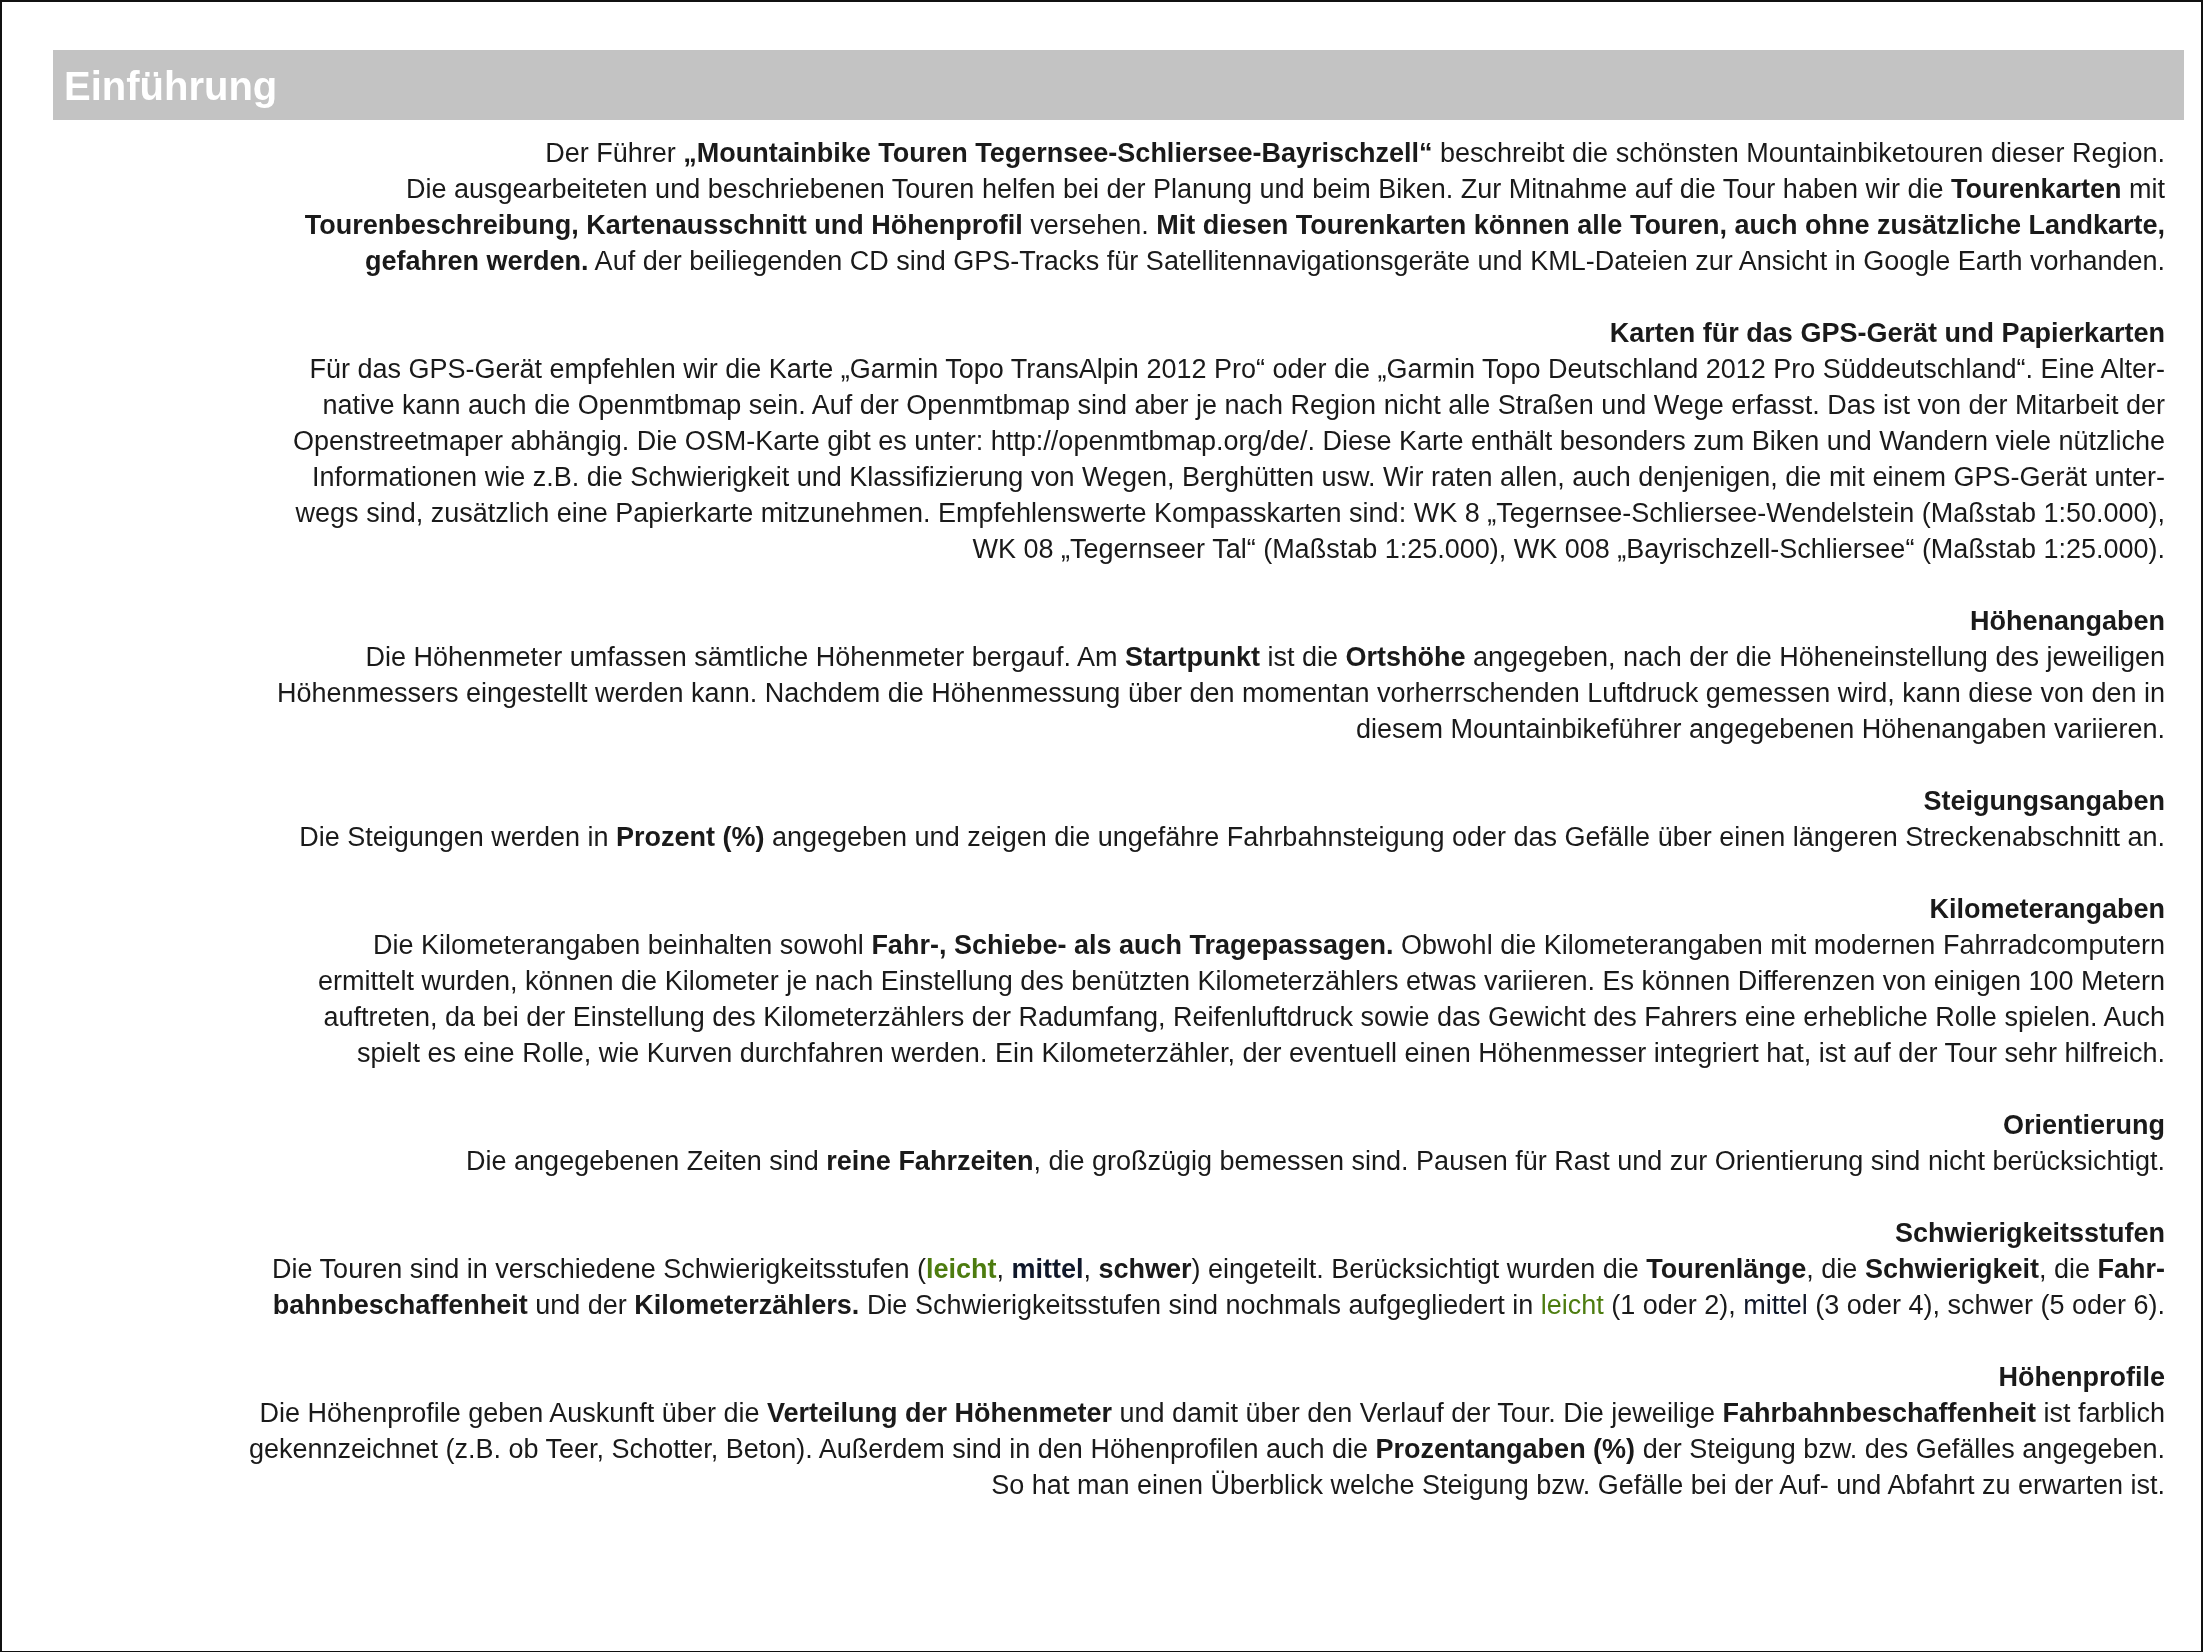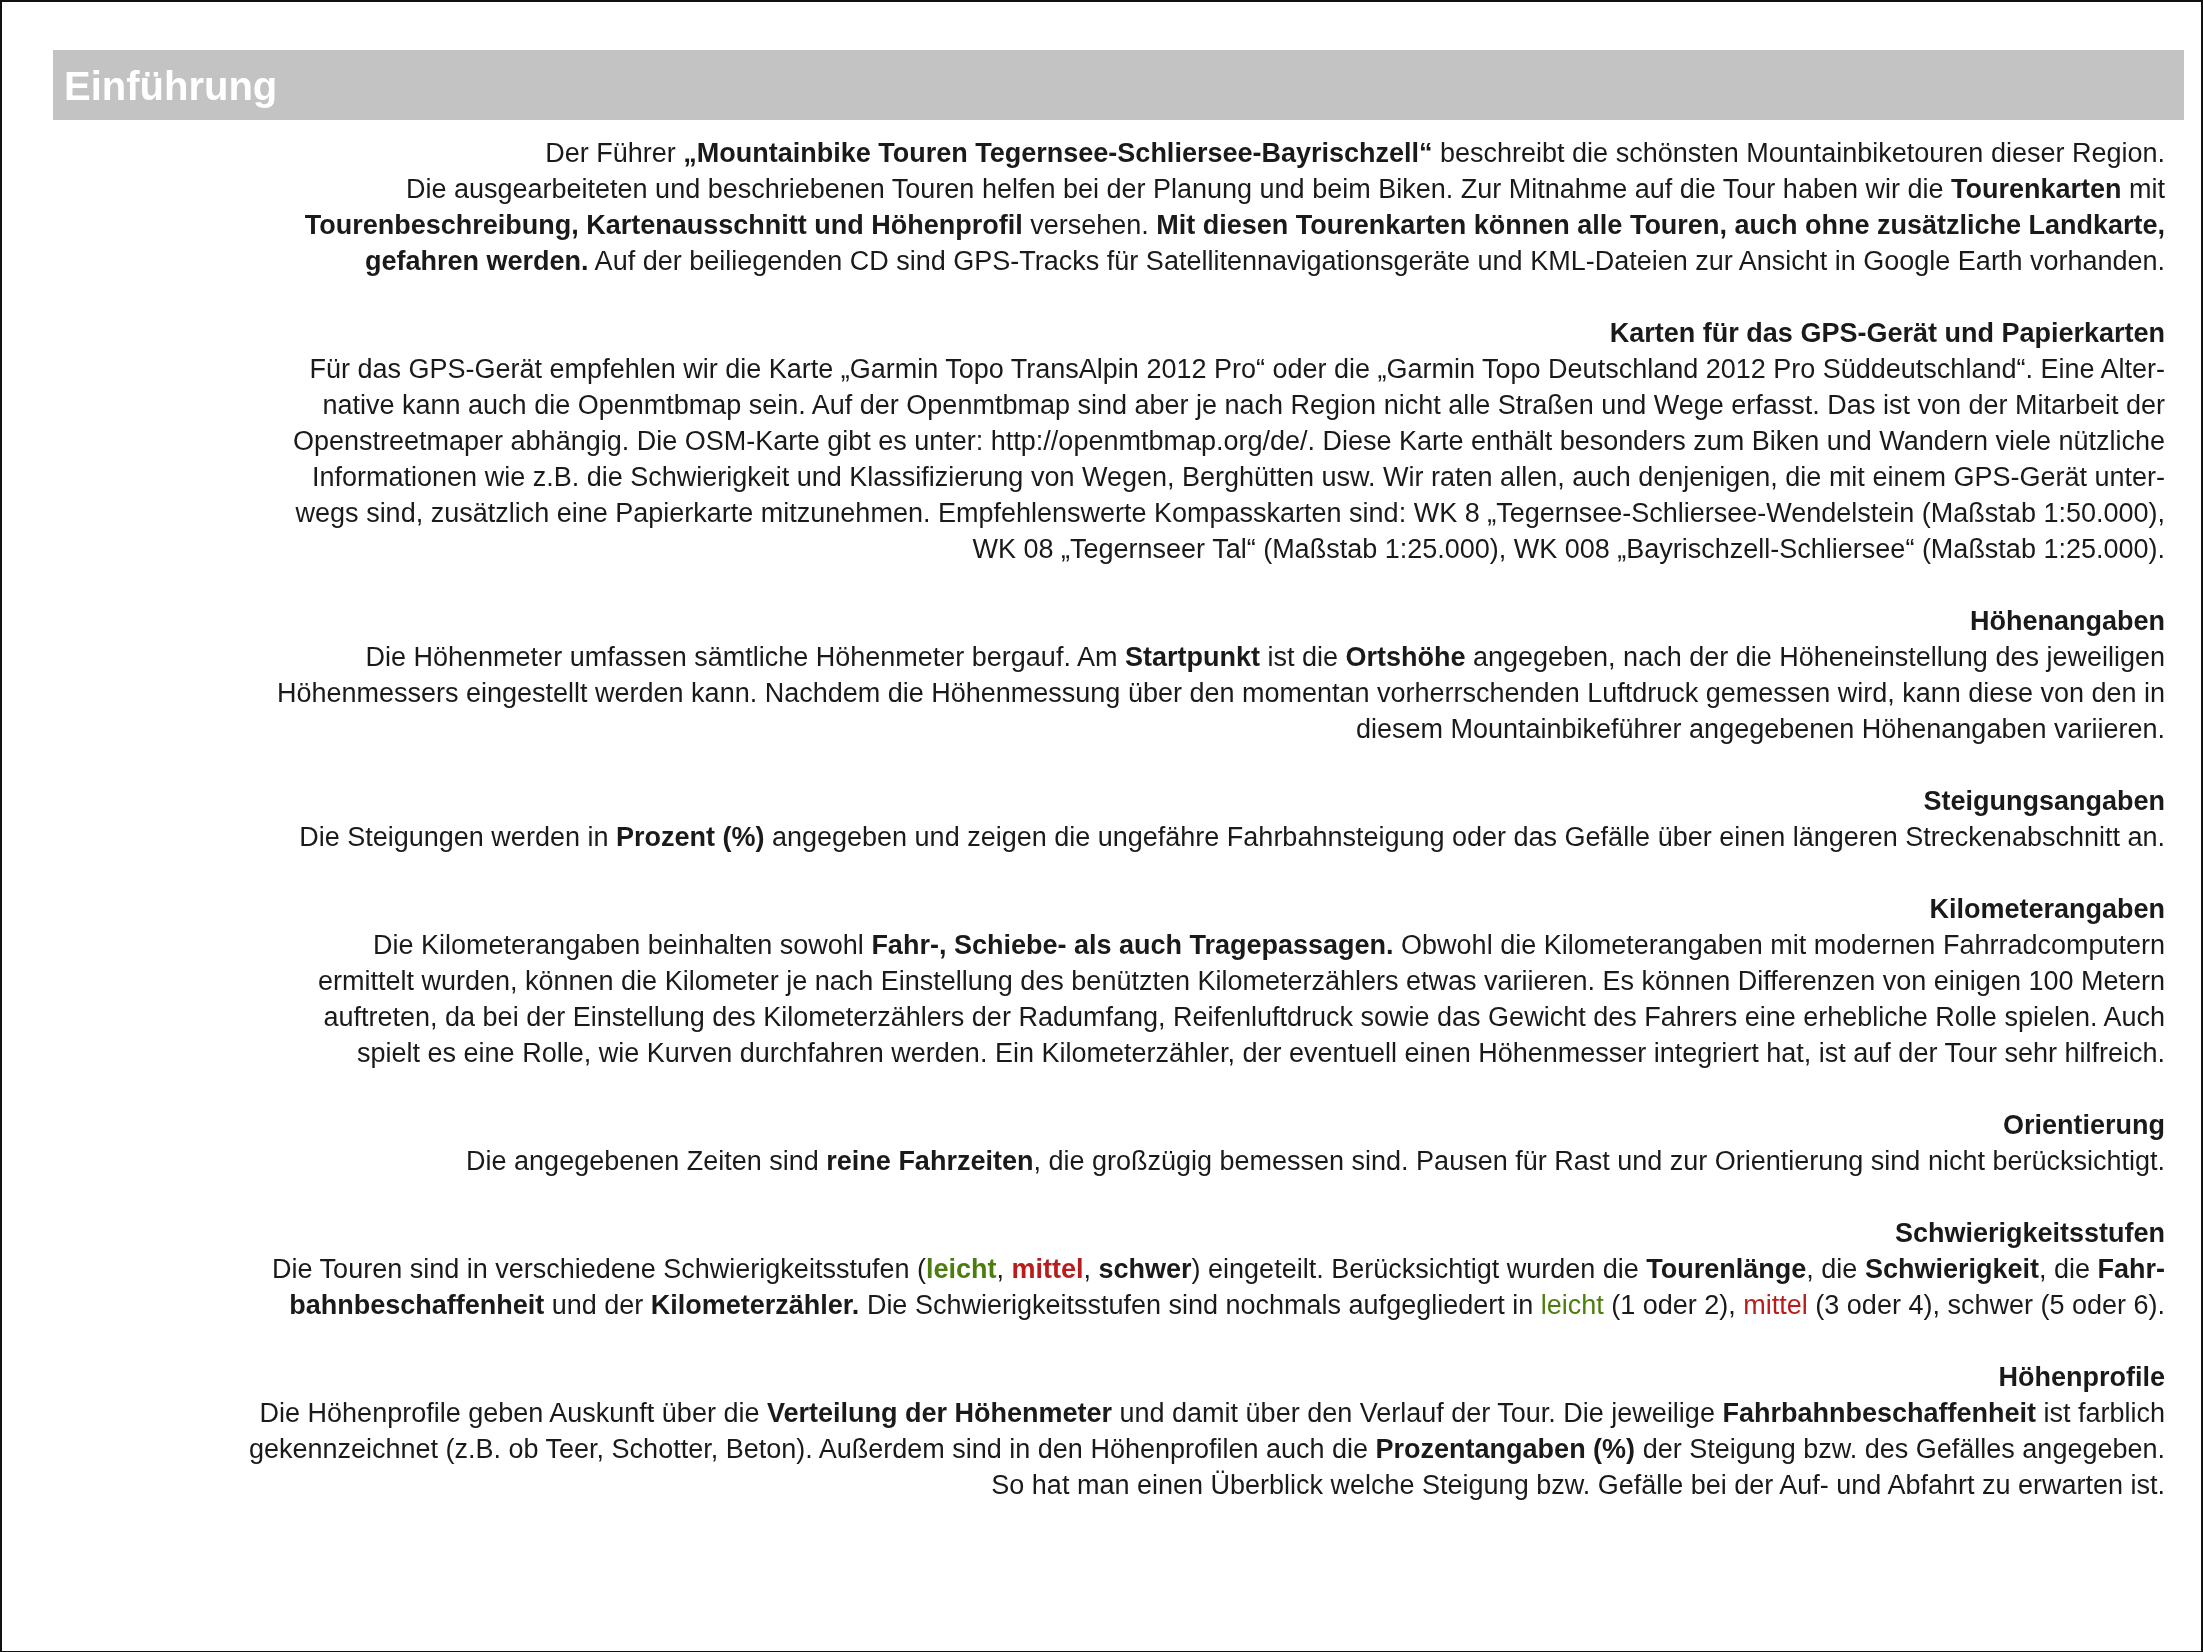--- a/index.html
+++ b/index.html
@@ -21,21 +21,21 @@
   .content {
     position: absolute; left: 51px; top: 133px; width: 2112px;
     font-family: "Liberation Sans", sans-serif; font-size: 27px;
     line-height: 36px; color: #1a1a1a;
   }
   .line { white-space: pre; height: 36px; text-align: right; }
   .blank { height: 36px; }
   .heading { font-weight: bold; white-space: pre; height: 36px; text-align: right; }
   .b { font-weight: bold; }
   .c-blue { color: #4d7c0f; }
-  .c-red { color: #b91c1c; }
+  .c-red { color: #0f172a; }
 </style>
 </head>
 <body>
 
 <div class="page">
   <div class="title-band">
     <div class="title-text">Einführung</div>
   </div>
   <div class="content" id="content">
       <div>
@@ -76,21 +76,21 @@
       </div>
       <div>
         <div class="blank"></div>
         <div class="heading">Orientierung</div>
         <div class="line"><span>Die angegebenen Zeiten sind </span><span class="b">reine Fahrzeiten</span><span>, die großzügig bemessen sind. Pausen für Rast und zur Orientierung sind nicht berücksichtigt.</span></div>
       </div>
       <div>
         <div class="blank"></div>
         <div class="heading">Schwierigkeitsstufen</div>
         <div class="line"><span>Die Touren sind in verschiedene Schwierigkeitsstufen (</span><span class="b c-blue">leicht</span><span>, </span><span class="b c-red">mittel</span><span>, </span><span class="b">schwer</span><span>) eingeteilt. Berücksichtigt wurden die </span><span class="b">Tourenlänge</span><span>, die </span><span class="b">Schwierigkeit</span><span>, die </span><span class="b">Fahr-</span></div>
-        <div class="line"><span class="b">bahnbeschaffenheit</span><span> und der </span><span class="b">Kilometerzähler.</span><span> Die Schwierigkeitsstufen sind nochmals aufgegliedert in </span><span class="c-blue">leicht</span><span> (1 oder 2), </span><span class="c-red">mittel</span><span> (3 oder 4), schwer (5 oder 6).</span></div>
+        <div class="line"><span class="b">bahnbeschaffenheit</span><span> und der </span><span class="b">Kilometerzählers.</span><span> Die Schwierigkeitsstufen sind nochmals aufgegliedert in </span><span class="c-blue">leicht</span><span> (1 oder 2), </span><span class="c-red">mittel</span><span> (3 oder 4), schwer (5 oder 6).</span></div>
       </div>
       <div>
         <div class="blank"></div>
         <div class="heading">Höhenprofile</div>
         <div class="line"><span>Die Höhenprofile geben Auskunft über die </span><span class="b">Verteilung der Höhenmeter</span><span> und damit über den Verlauf der Tour. Die jeweilige </span><span class="b">Fahrbahnbeschaffenheit</span><span> ist farblich</span></div>
         <div class="line"><span>gekennzeichnet (z.B. ob Teer, Schotter, Beton). Außerdem sind in den Höhenprofilen auch die </span><span class="b">Prozentangaben (%)</span><span> der Steigung bzw. des Gefälles angegeben.</span></div>
         <div class="line"><span>So hat man einen Überblick welche Steigung bzw. Gefälle bei der Auf- und Abfahrt zu erwarten ist.</span></div>
       </div>
     </div>
 </div>

